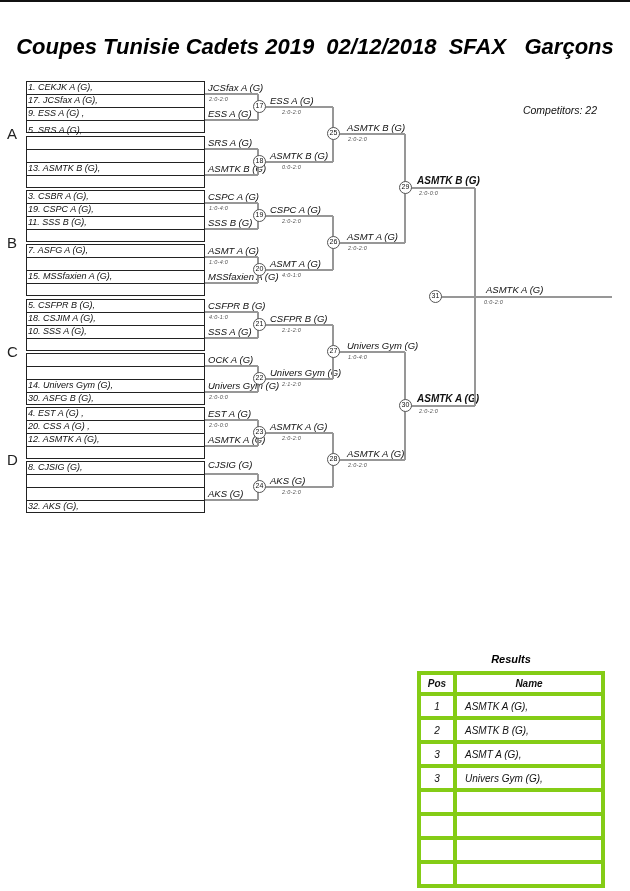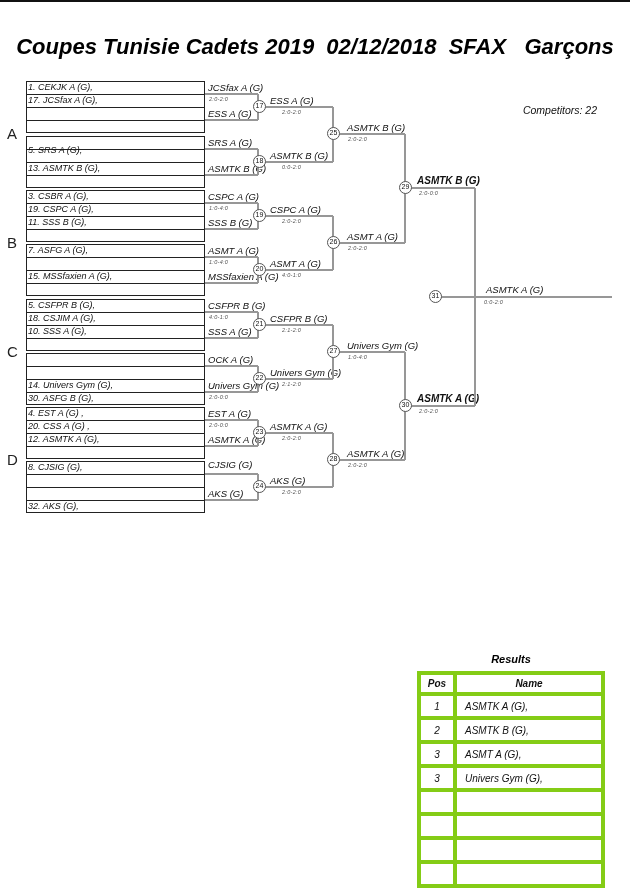--- a/index.html
+++ b/index.html
@@ -49,27 +49,28 @@
   <div class="grp" style="top:234px">B</div>
   <div class="grp" style="top:343px">C</div>
   <div class="grp" style="top:451px">D</div>
 
   <div class="quad" style="top:81px"></div>
   <div class="divider" style="top:94px"></div>
   <div class="divider" style="top:107px"></div>
   <div class="divider" style="top:120px"></div>
   <div class="seedrow" style="top:81px">1. CEKJK A (G),</div>
   <div class="seedrow" style="top:94px">17. JCSfax A (G),</div>
+  <div class="seedrow" style="top:107px">9. ESS A (G) ,</div>
   <div class="seedrow" style="top:120px"></div>
 
   <div class="quad" style="top:136px"></div>
   <div class="divider" style="top:149px"></div>
   <div class="divider" style="top:162px"></div>
   <div class="divider" style="top:175px"></div>
-  <div class="seedrow" style="top:144px">5. SRS A (G),</div>
+  <div class="seedrow" style="top:124px">5. SRS A (G),</div>
   <div class="seedrow" style="top:149px"></div>
   <div class="seedrow" style="top:162px">13. ASMTK B (G),</div>
   <div class="seedrow" style="top:175px"></div>
 
   <div class="quad" style="top:190px"></div>
   <div class="divider" style="top:203px"></div>
   <div class="divider" style="top:216px"></div>
   <div class="divider" style="top:229px"></div>
   <div class="seedrow" style="top:190px">3. CSBR A (G),</div>
   <div class="seedrow" style="top:203px">19. CSPC A (G),</div>

